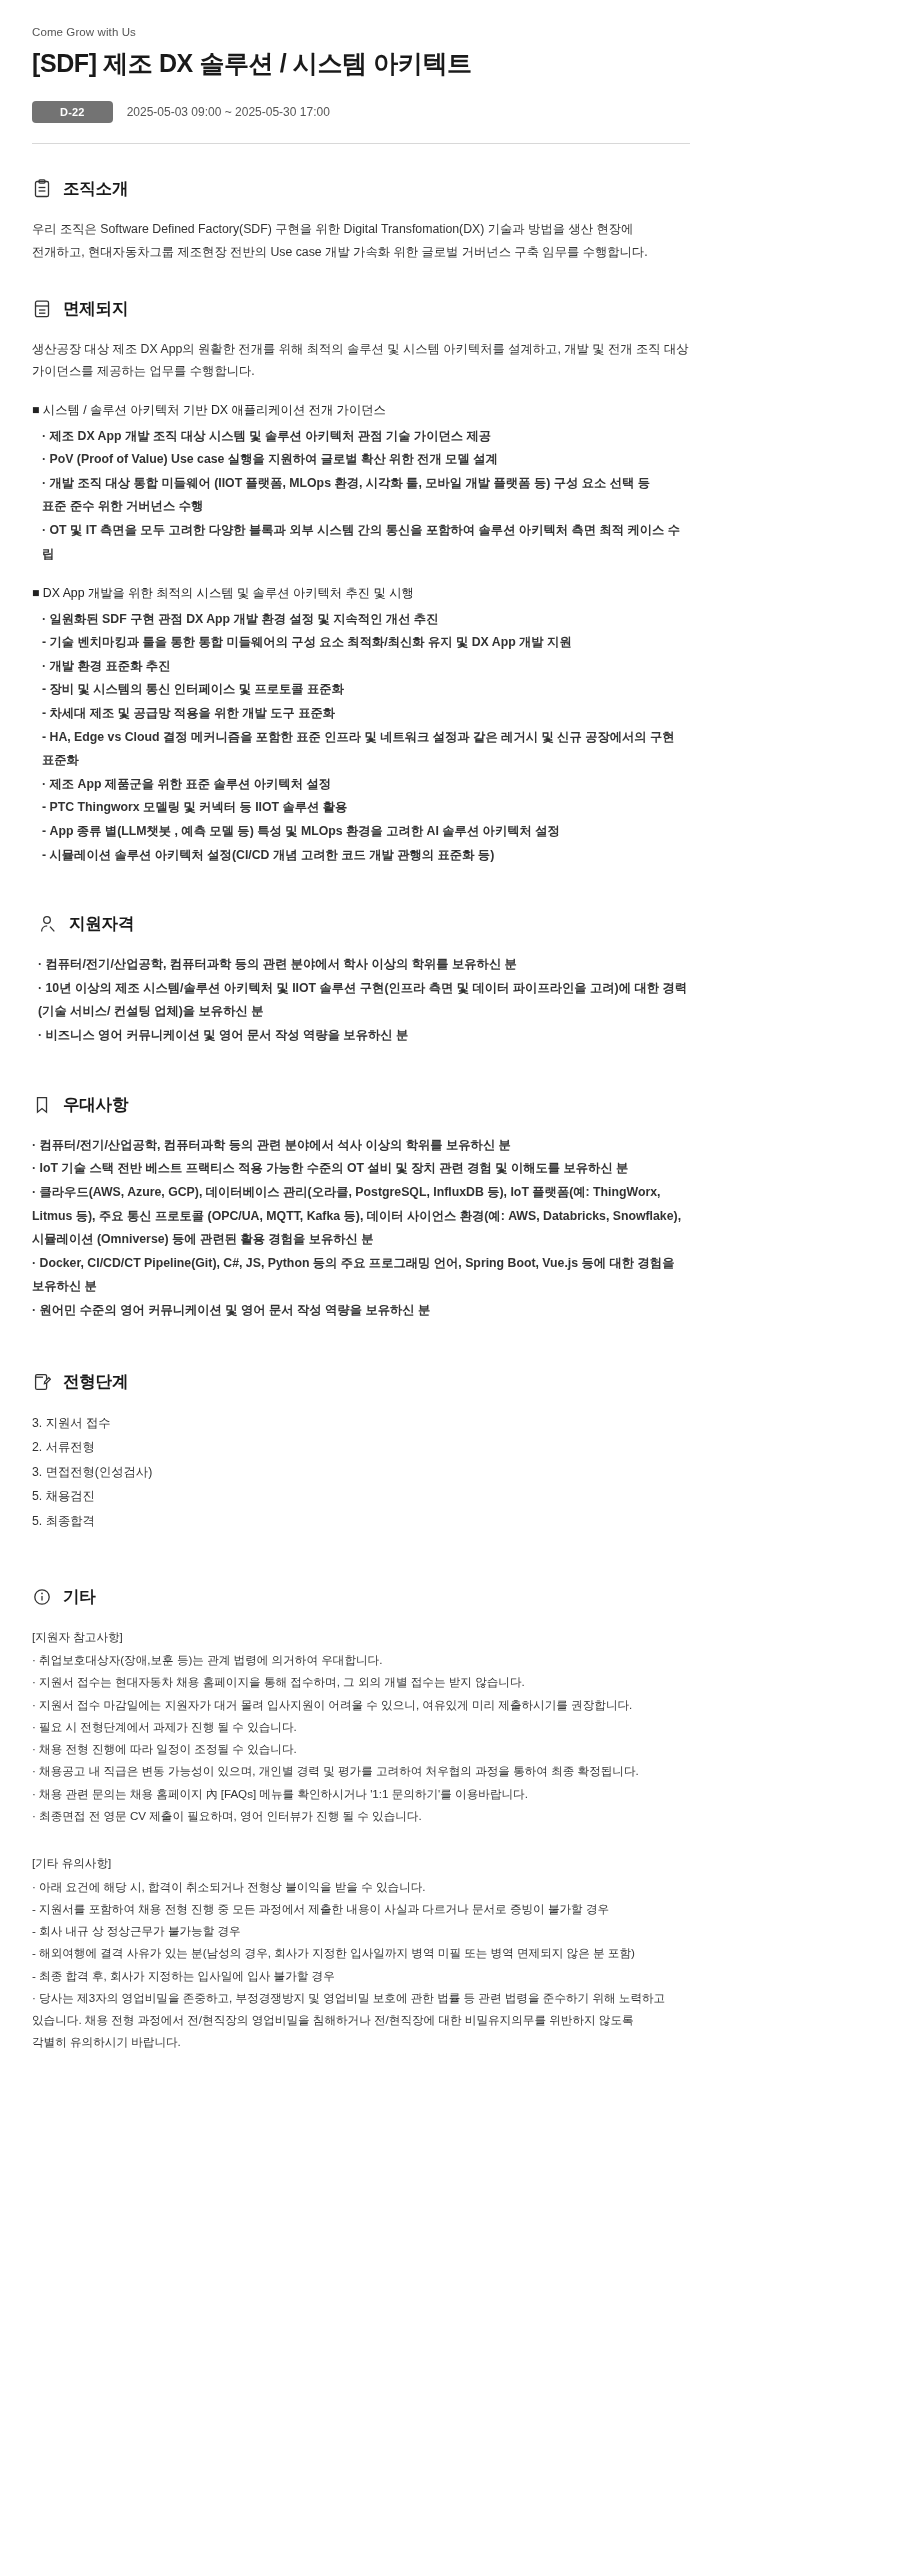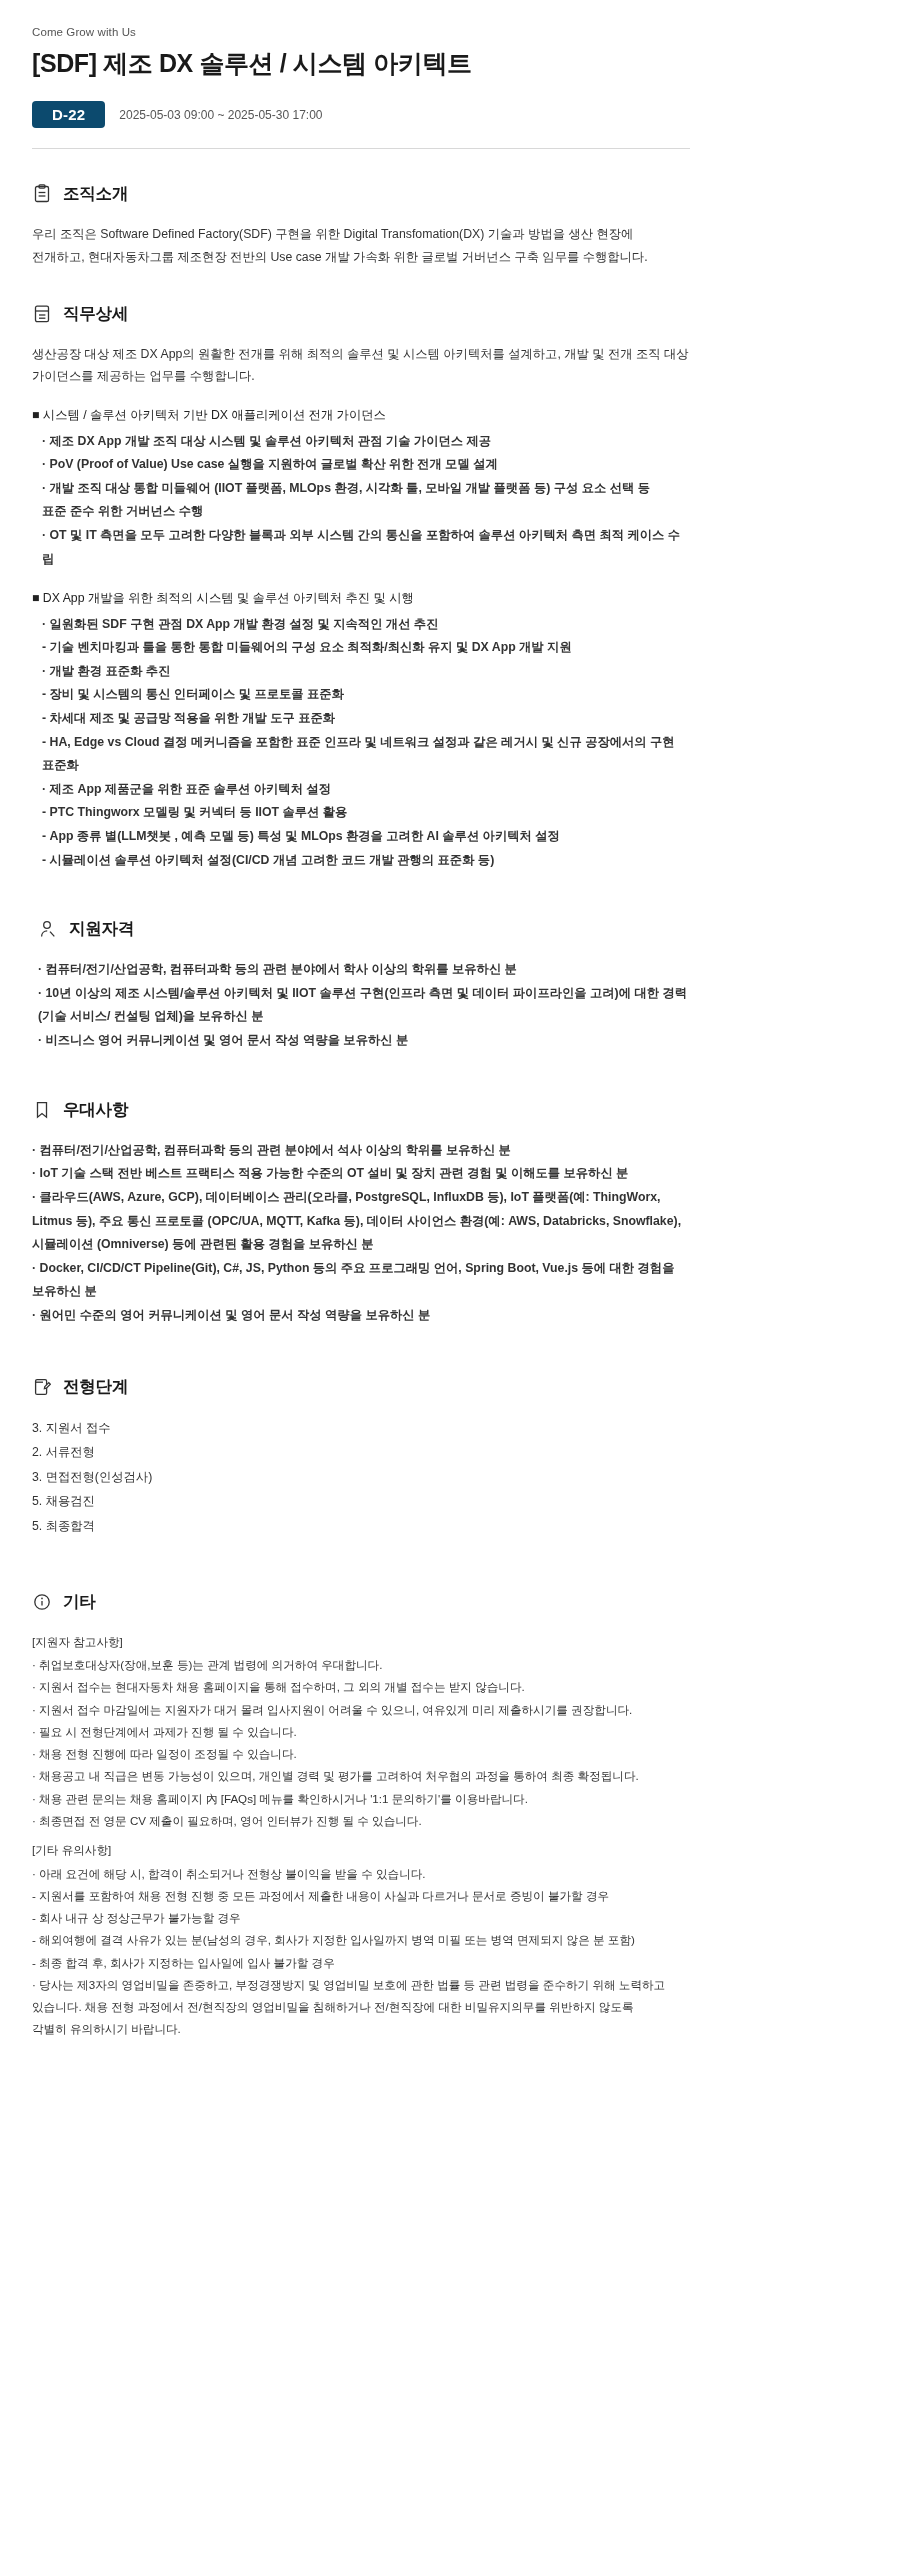--- a/index.html
+++ b/index.html
@@ -37,26 +37,26 @@
   .meta-row {
     display: flex;
     align-items: center;
     gap: 14px;
     margin-bottom: 20px;
   }
   .dday {
     display: inline-flex;
     align-items: center;
     justify-content: center;
-    background: #0c4a6e;
+    background: #737373;
     color: #ffffff;
-    font-size: 15px;
+    font-size: 11px;
     font-weight: bold;
     border-radius: 4px;
-    padding: 5px 20px;
+    padding: 5px 28px;
     letter-spacing: 0.2px;
   }
   .period {
     font-size: 12px;
     color: #555555;
   }
   .rule {
     border: none;
     border-top: 1px solid #d8d8d8;
     margin: 0 0 34px 0;
@@ -120,21 +120,21 @@
     color: #333333;
     white-space: pre-line;
     margin: 0;
   }
   .note-title {
     font-size: 11.6px;
     line-height: 1.95;
     color: #333333;
     margin: 0 0 1px 0;
   }
-  .gap-block { margin-top: 7px; }
+  .gap-block { margin-top: 25px; }
   .etc-section .section-title { font-weight: bold; }
 </style>
 </head>
 <body>
 
 <div class="page">
 
   <div>
     <div class="eyebrow">Come Grow with Us</div>
     <h1 class="job-title">[SDF] 제조 DX 솔루션 / 시스템 아키텍트</h1>
@@ -164,21 +164,21 @@
   <div class="section">
     <div class="section-head">
       <span class="sec-icon">
         <svg width="18" height="20" viewBox="0 0 18 20" fill="none" stroke="#333" stroke-width="1.3">
           <rect x="2.5" y="2.2" width="13" height="15.5" rx="1.6"></rect>
           <line x1="2.5" y1="7" x2="15.5" y2="7"></line>
           <line x1="6" y1="11" x2="12.4" y2="11"></line>
           <line x1="6" y1="14.2" x2="12.4" y2="14.2"></line>
         </svg>
       </span>
-      <span class="section-title">직무상세</span>
+      <span class="section-title">면제되지</span>
     </div>
     <p class="para">생산공장 대상 제조 DX App의 원활한 전개를 위해 최적의 솔루션 및 시스템 아키텍처를 설계하고, 개발 및 전개 조직 대상
 가이던스를 제공하는 업무를 수행합니다.</p>
 
     <div class="block">
       <p class="block-head">■ 시스템 / 솔루션 아키텍처 기반 DX 애플리케이션 전개 가이던스</p>
       <p class="lines indent-1">· 제조 DX App 개발 조직 대상 시스템 및 솔루션 아키텍처 관점 기술 가이던스 제공
 · PoV (Proof of Value) Use case 실행을 지원하여 글로벌 확산 위한 전개 모델 설계
 · 개발 조직 대상 통합 미들웨어 (IIOT 플랫폼, MLOps 환경, 시각화 툴, 모바일 개발 플랫폼 등) 구성 요소 선택 등
   표준 준수 위한 거버넌스 수행

